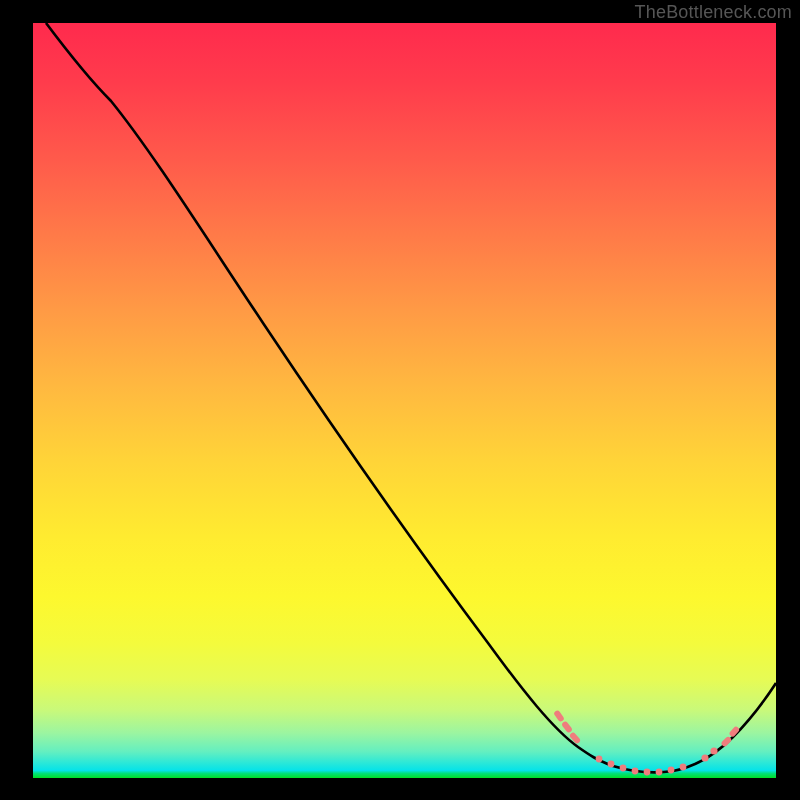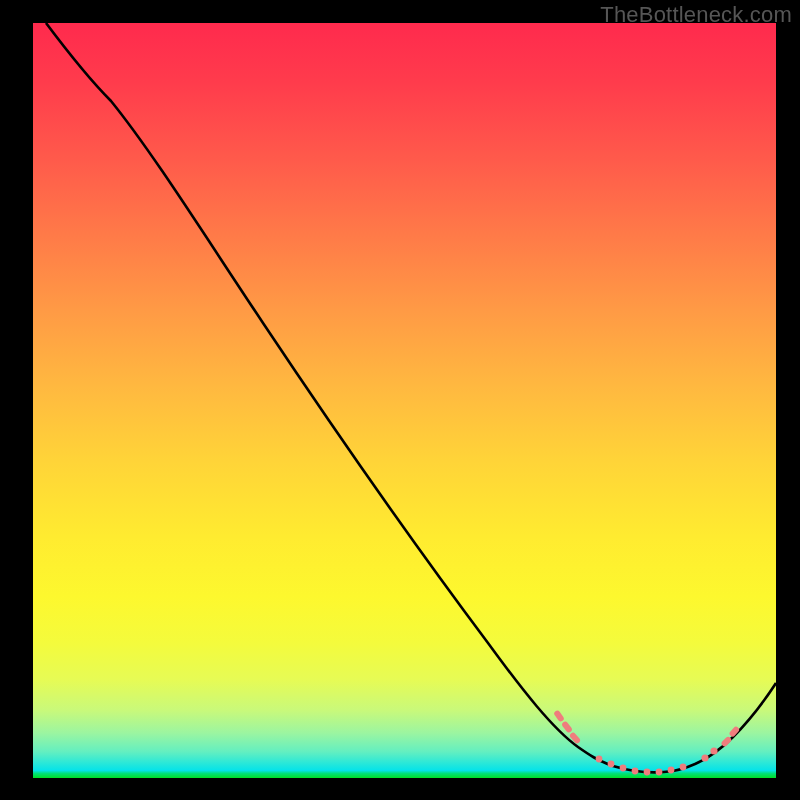--- a/index.html
+++ b/index.html
@@ -43,21 +43,21 @@
   }
   .curve-svg {
     position: absolute;
     left: 0; top: 0; width: 100%; height: 100%;
   }
   .watermark {
     position: absolute;
     top: 2px;
     right: 8px;
     font-family: Arial, Helvetica, sans-serif;
-    font-size: 22px;
+    font-size: 18px;
     color: #565656;
     letter-spacing: 0.2px;
     user-select: none;
   }
 </style>
 </head>
 <body>
 
 <div class="frame">
 

